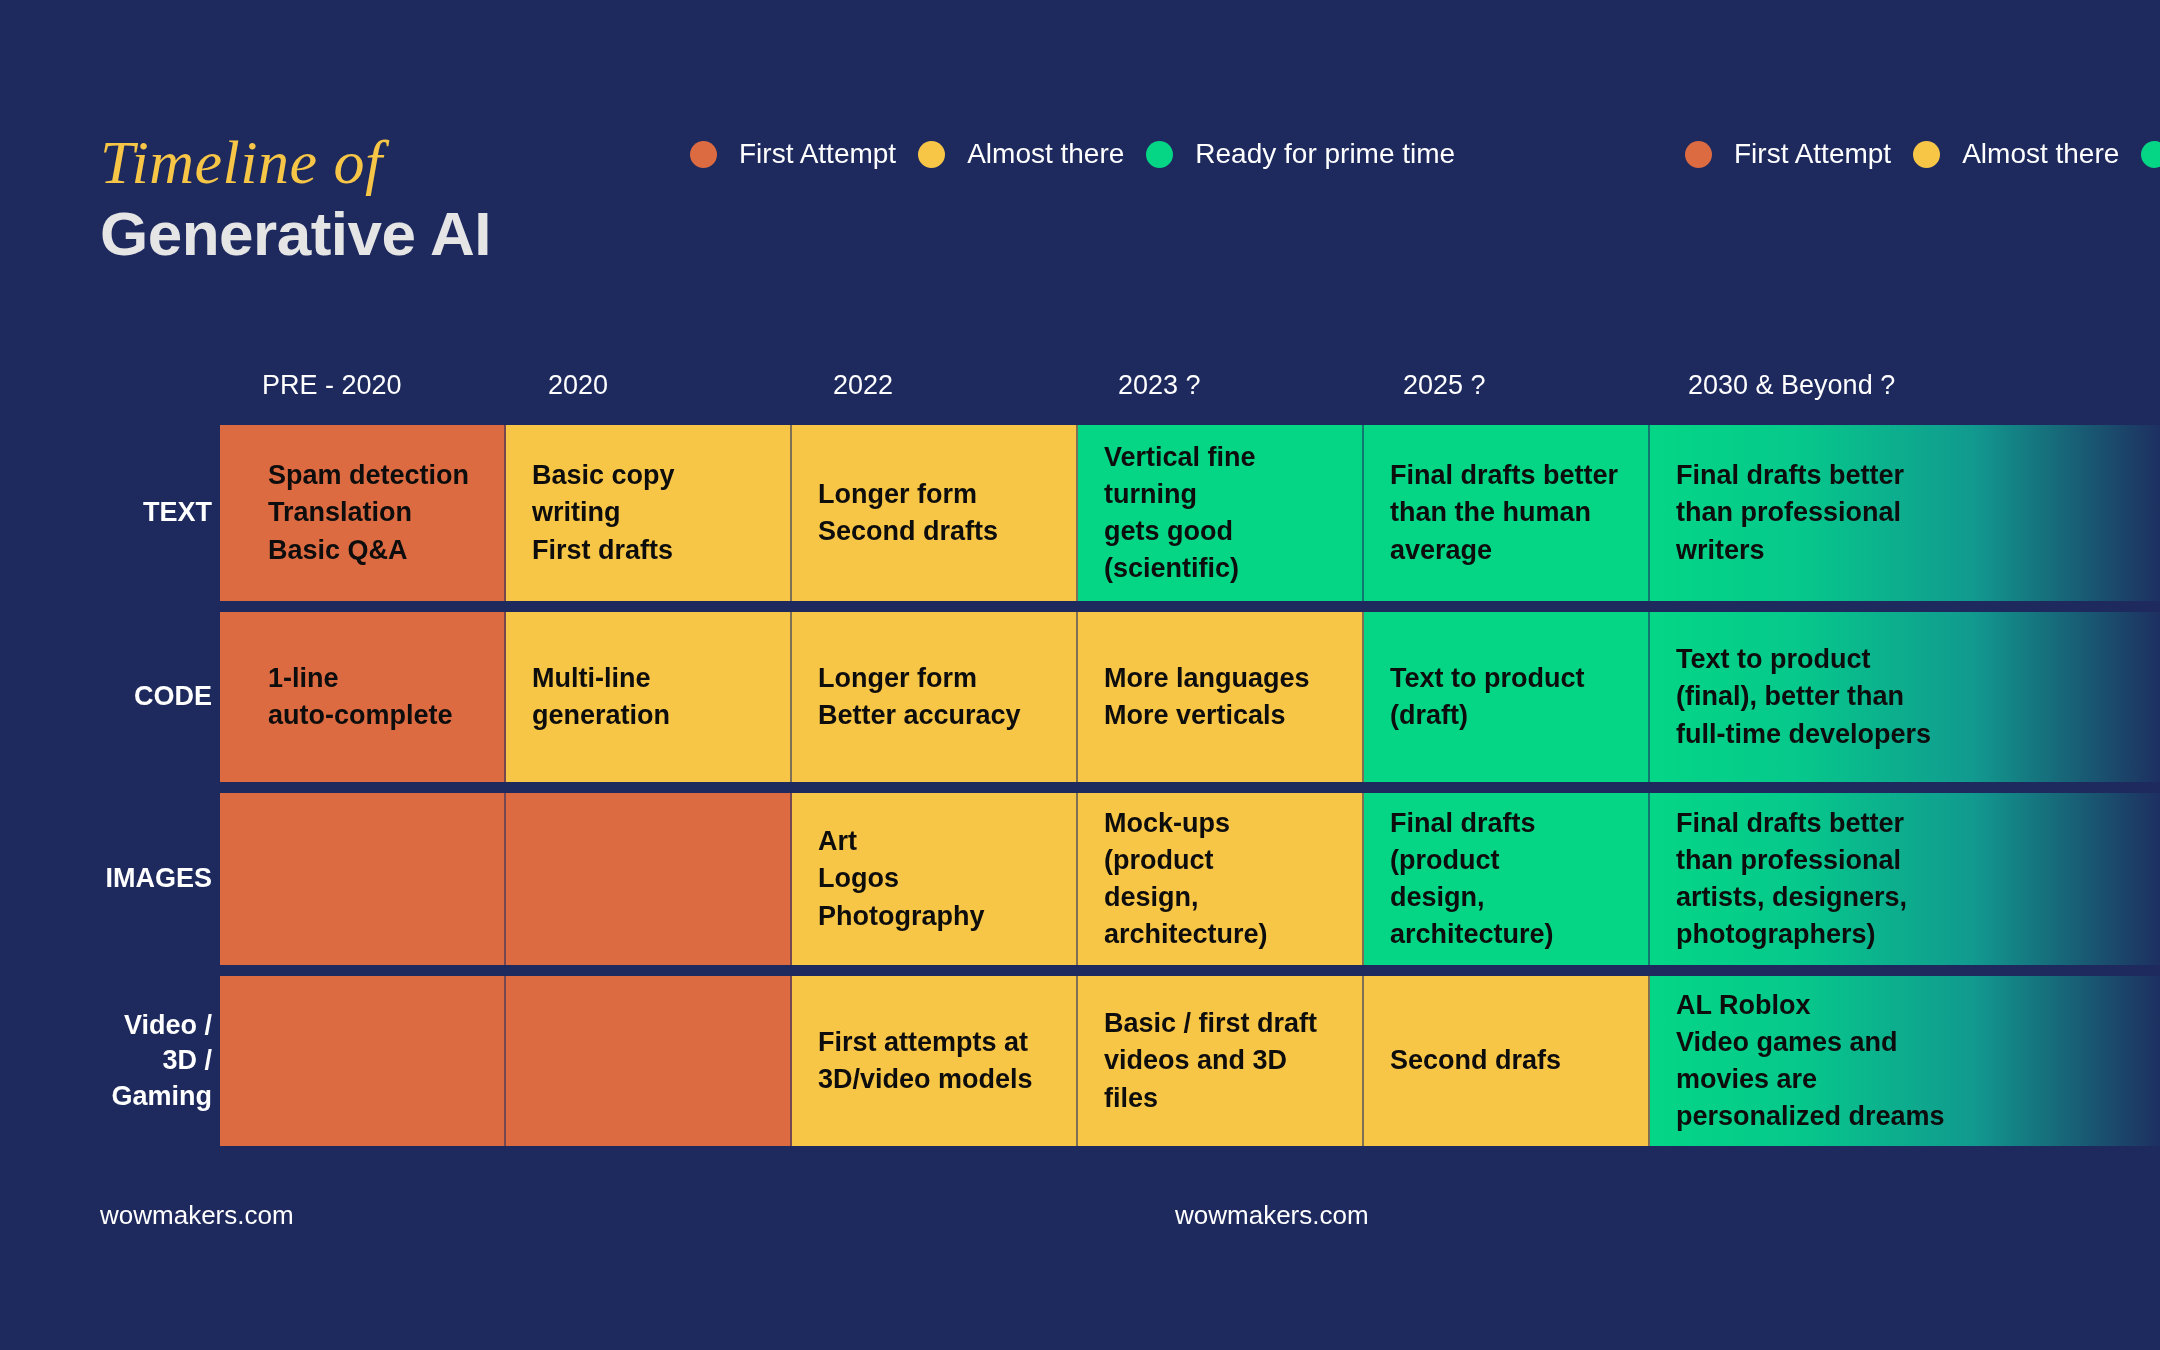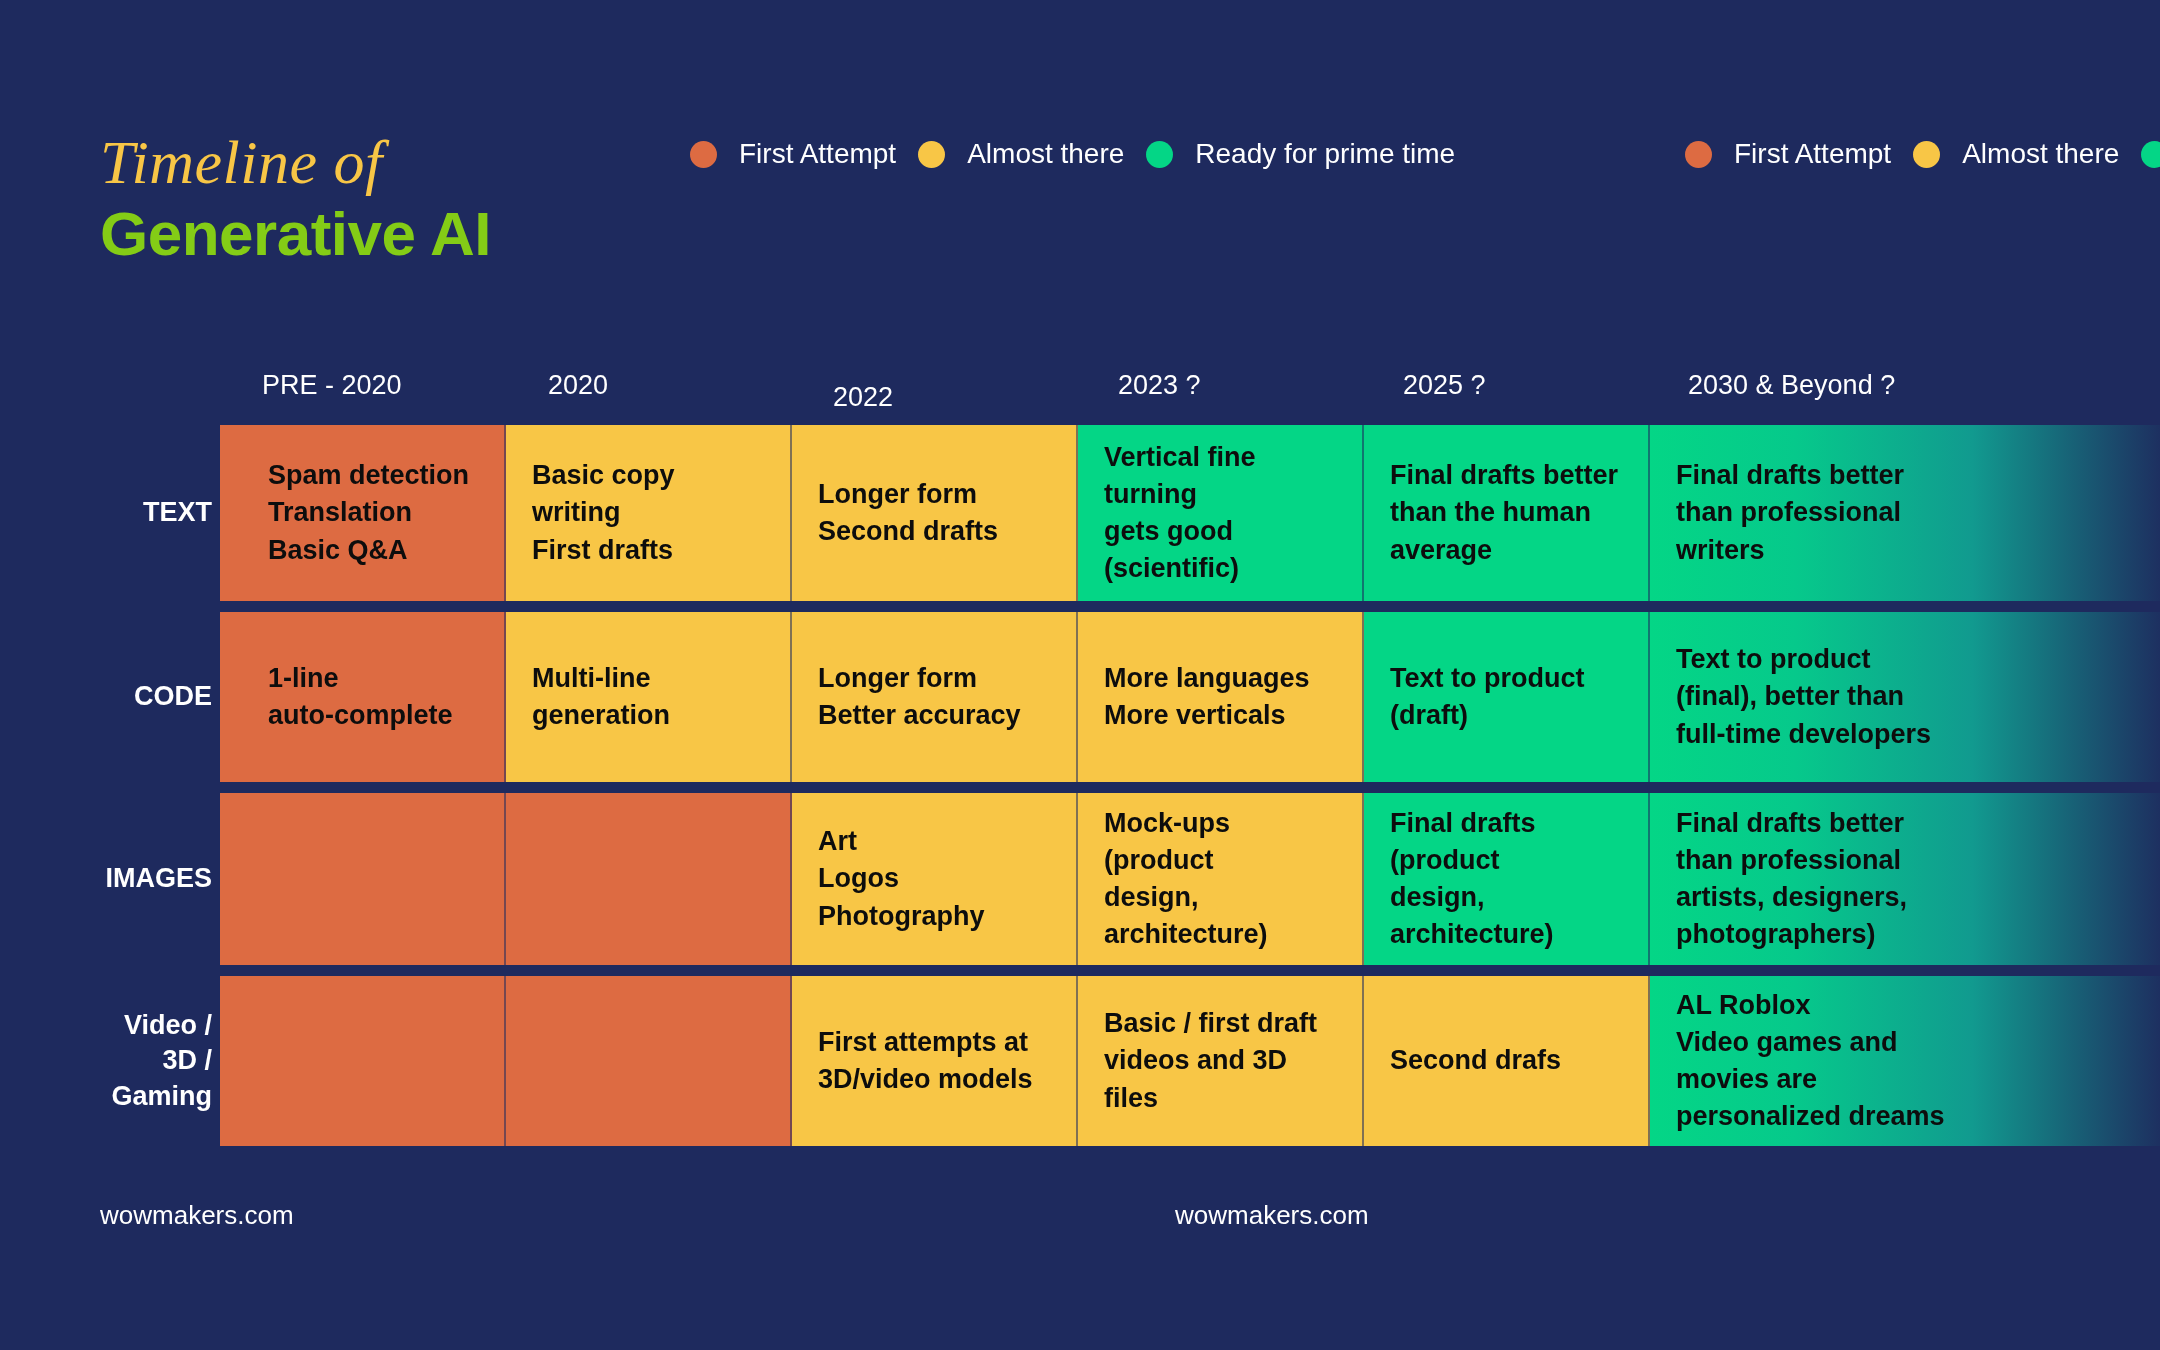--- a/index.html
+++ b/index.html
@@ -19,21 +19,21 @@
     font-family:"Liberation Serif", serif;
     font-style:italic;
     font-size:62px;
     color:#f8c646;
     letter-spacing:0.5px;
     line-height:1.05;
   }
   .title-line2 {
     font-size:62px;
     font-weight:bold;
-    color:#84cc16;
+    color:#e5e5e5;
     letter-spacing:-0.5px;
     line-height:1.12;
     margin-top:4px;
   }
 
   .legend { position:absolute; display:flex; gap:22px; }
   .legend.left  { left:690px;  top:140px; }
   .legend.right { left:1685px; top:140px; }
   .legend-item { display:flex; align-items:center; gap:22px; height:28px; }
   .legend-dot { width:27px; height:27px; border-radius:50%; flex:0 0 auto; }
@@ -44,21 +44,21 @@
     position:absolute; left:220px; top:370px;
     width:1940px; height:46px;
     display:flex;
   }
   .col-head {
     font-size:27px; color:#ffffff; font-weight:normal;
     padding-left:42px; white-space:nowrap;
   }
   .col-head.c0 { width:286px; }
   .col-head.c1 { width:285px; }
-  .col-head.c2 { width:285px;margin-top:12px; }
+  .col-head.c2 { width:285px; }
   .col-head.c3 { width:285px; }
   .col-head.c4 { width:285px; }
   .col-head.c5 { width:514px; }
 
   
   .grid { position:absolute; left:0; top:425px; width:2160px; }
 
   .row { position:relative; display:flex; align-items:stretch; margin-bottom:11px; }
 
   .row-label {

